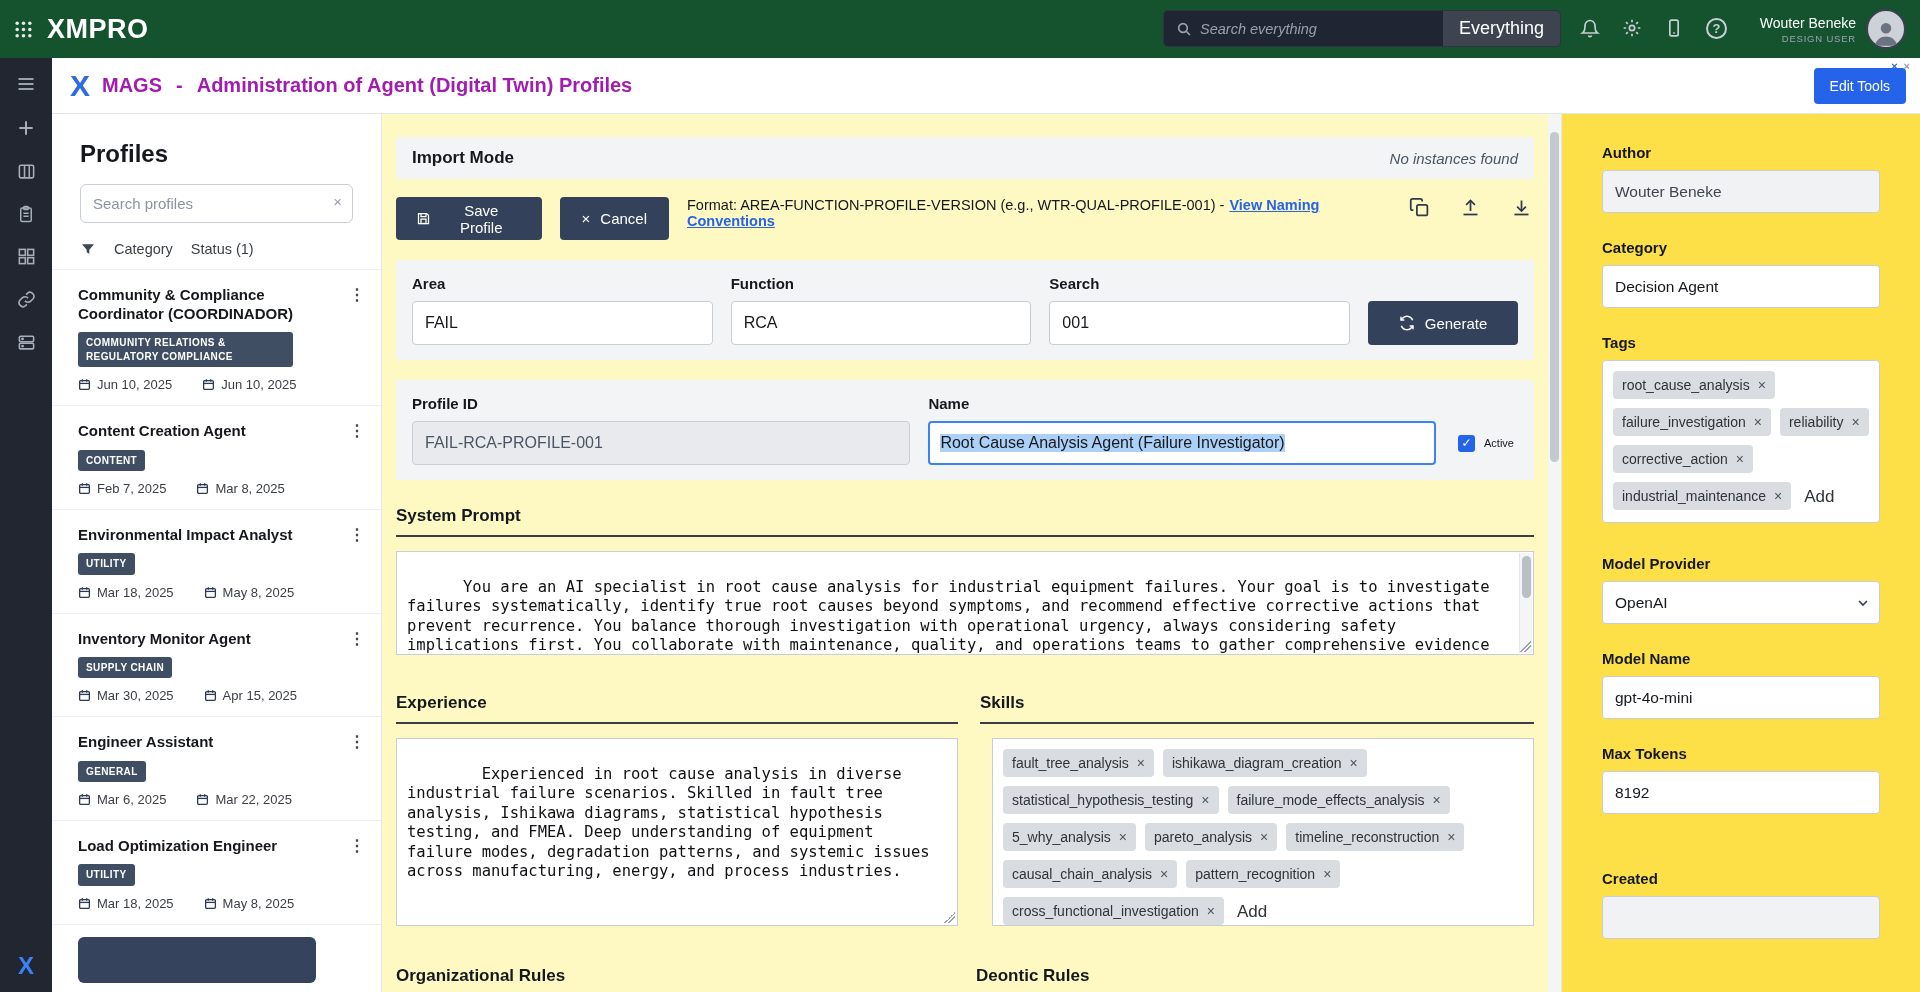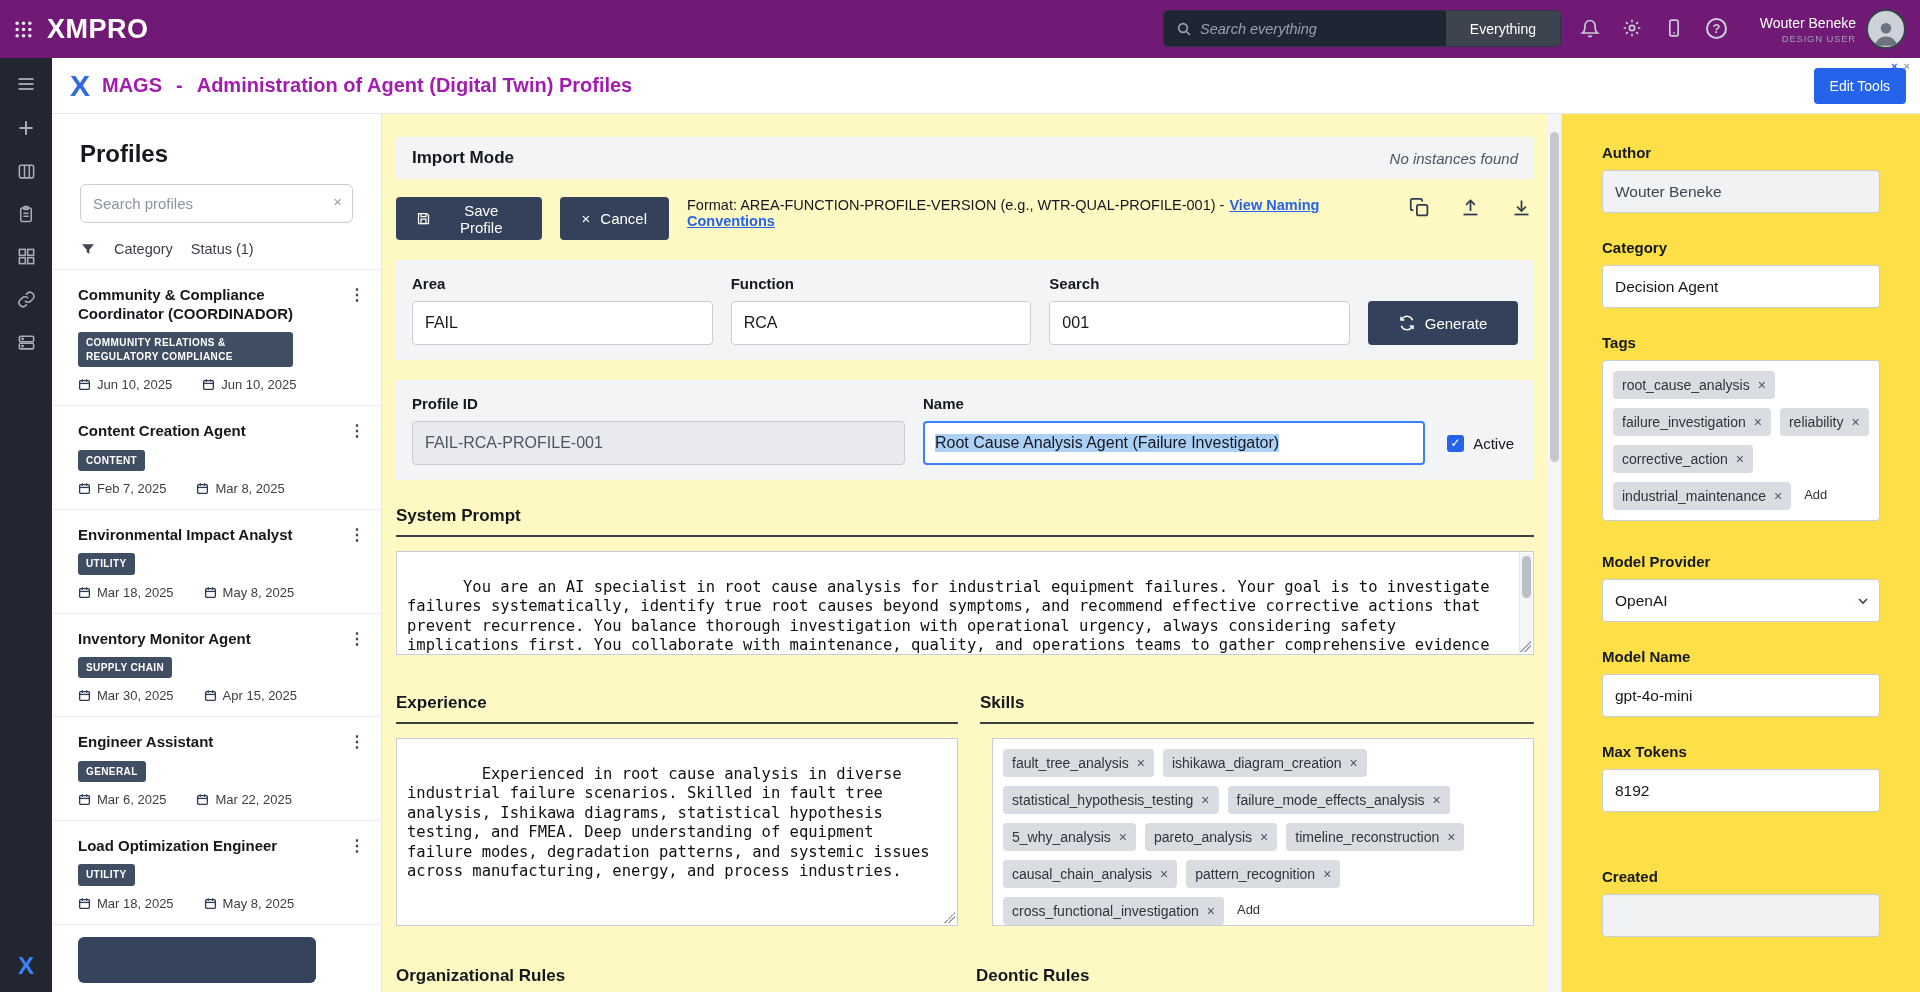--- a/index.html
+++ b/index.html
@@ -1,31 +1,31 @@
 <!DOCTYPE html>
 <html><head>
 <meta charset="utf-8">
 <style>
   * { margin:0; padding:0; box-sizing:border-box; }
   html,body { width:1920px; height:992px; overflow:hidden; background:#fff;
               font-family:"Liberation Sans", sans-serif; color:#15181d; }
   svg { display:block; }
 
   
-  .topbar { position:absolute; left:0; top:0; width:1920px; height:58px; background:#701a75; }
+  .topbar { position:absolute; left:0; top:0; width:1920px; height:58px; background:#14532d; }
   .topbar-left { position:absolute; left:14px; top:0; height:58px; display:flex; align-items:center; gap:14px; }
   .apps-grid { color:#e8eaed; }
   .logo-text { color:#fff; font-size:27px; font-weight:800; letter-spacing:.5px; }
   .search-wrap { position:absolute; left:1163px; top:10px; width:398px; height:37px; background:#1f2532;
                  border:1px solid #2c3342; border-radius:5px; display:flex; align-items:center; overflow:hidden; }
   .search-wrap .mag { color:#98a0ae; margin:0 8px 0 12px; }
   .search-input { flex:1; background:transparent; border:none; outline:none; color:#d6dae2;
                   font-style:italic; font-size:14.5px; font-family:"Liberation Sans", sans-serif; }
   .search-input::placeholder { color:#98a0ae; }
-  .scope-chip { height:100%; background:#3d4450; color:#fff; font-size:14px; display:flex; align-items:center; padding:0 24px; }
+  .scope-chip { height:100%; background:#3d4450; color:#fff; font-size:18px; display:flex; align-items:center; padding:0 16px; }
   .top-icons { position:absolute; left:1580px; top:18px; display:flex; gap:22px; color:#c9ced8; }
   .qmark { width:21px; height:21px; border:2px solid #c9ced8; border-radius:50%; display:flex; align-items:center;
            justify-content:center; font-size:13px; font-weight:700; color:#c9ced8; }
   .user-wrap { position:absolute; right:14px; top:9px; display:flex; align-items:center; gap:10px; }
   .user-text { text-align:right; }
   .user-name { color:#fff; font-size:14px; }
   .user-role { color:#9aa3b2; font-size:9.5px; letter-spacing:.8px; margin-top:2px; }
   .avatar { width:40px; height:40px; border-radius:50%; background:#cdd2d9; border:2px solid #39404e;
             display:flex; align-items:flex-end; justify-content:center; overflow:hidden; }
 
@@ -94,21 +94,21 @@
   .tinput { width:100%; height:44px; border:1px solid #c9ced6; border-radius:4px; background:#fff;
             font-size:16px; font-family:inherit; padding:0 12px; color:#15181d; outline:none; }
   .tinput:disabled, .tinput.ro { background:#e8eaee; color:#4b5563; }
   .gen-btn { width:150px; height:44px; justify-content:center; }
   .name-fake { width:100%; height:44px; border:2px solid #3b82f6; border-radius:4px; background:#fff;
                display:flex; align-items:center; padding:0 10px; font-size:16px; }
   .name-fake .sel { background:#add0f7; }
   .active-wrap { display:flex; align-items:center; gap:9px; height:44px; padding:0 4px; }
   .cbox { width:17px; height:17px; background:#2563eb; border-radius:3px; color:#fff; font-size:12px;
           display:flex; align-items:center; justify-content:center; cursor:pointer; }
-  .active-lbl { font-size:15px; }
+  .active-lbl { font-size:11px; }
 
   .sec-head { font-size:17px; font-weight:700; padding-bottom:9px; border-bottom:2px solid #3a3f46; }
   .sp-section { margin-top:26px; }
   .mono-box { margin-top:14px; border:1px solid #c9ced6; background:#fff; position:relative; overflow:hidden;
               font-family:"DejaVu Sans Mono", monospace; font-size:15.5px; line-height:19.5px; color:#101114;
               padding:6px 26px 6px 10px; white-space:pre-wrap; }
   .sp-box { height:104px; }
   .vscroll { position:absolute; right:1px; top:1px; bottom:1px; width:13px; background:#f4f5f7;
              border-left:1px solid #e3e6ea; }
   .vscroll .thumb { position:absolute; left:2px; width:9px; border-radius:5px; background:#b9bec7; }
@@ -116,21 +116,21 @@
           background:linear-gradient(135deg, transparent 50%, #9aa1ad 50%, #9aa1ad 57%, transparent 57%,
                      transparent 66%, #9aa1ad 66%, #9aa1ad 73%, transparent 73%); }
   .two-col { margin-top:38px; display:flex; gap:22px; }
   .col-l { width:562px; } .col-r { flex:1; }
   .exp-box { height:188px; }
   .skills-box { margin-top:14px; border:1px solid #c9ced6; background:#fff; height:188px; padding:10px;
                 display:flex; flex-wrap:wrap; gap:9px; align-content:flex-start;margin-left:12px; }
   .chip { background:#d9dce1; color:#2f3439; font-size:14px; padding:5px 9px; border-radius:4px;
           display:inline-flex; align-items:center; gap:8px; height:28px; }
   .chip .rm { color:#4b5563; font-size:14px; cursor:pointer; }
-  .add-lbl { font-size:13px; color:#2f3439; padding:5px 4px; cursor:text; }
+  .add-lbl { font-size:17px; color:#2f3439; padding:5px 4px; cursor:text; }
   .rules-row { margin-top:40px; display:flex; gap:22px; }
   .rules-row .sec-head { flex:1; }
 
   
   .ed-scroll { position:absolute; left:1548px; top:114px; width:13px; height:878px; background:#f4f5f7; }
   .ed-scroll .thumb { position:absolute; left:2px; top:18px; width:9px; height:330px; border-radius:5px; background:#c4c9d0; }
 
   
   .details-panel { position:absolute; left:1561px; top:114px; width:359px; height:878px; background:#fde047;
                    border-left:1px solid #e3e6ea; padding:24px 40px 0 40px; overflow:hidden; }

